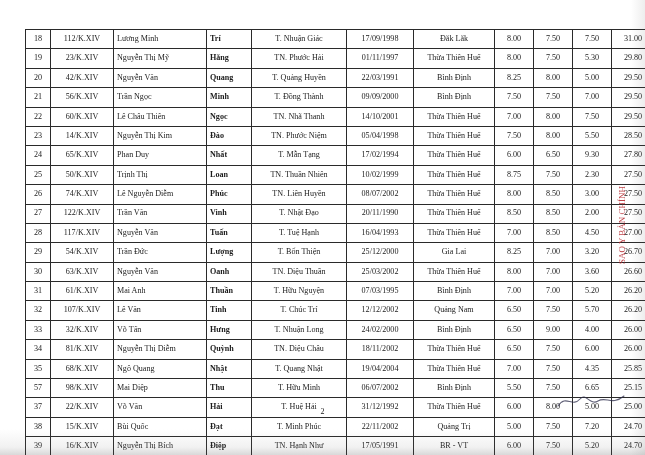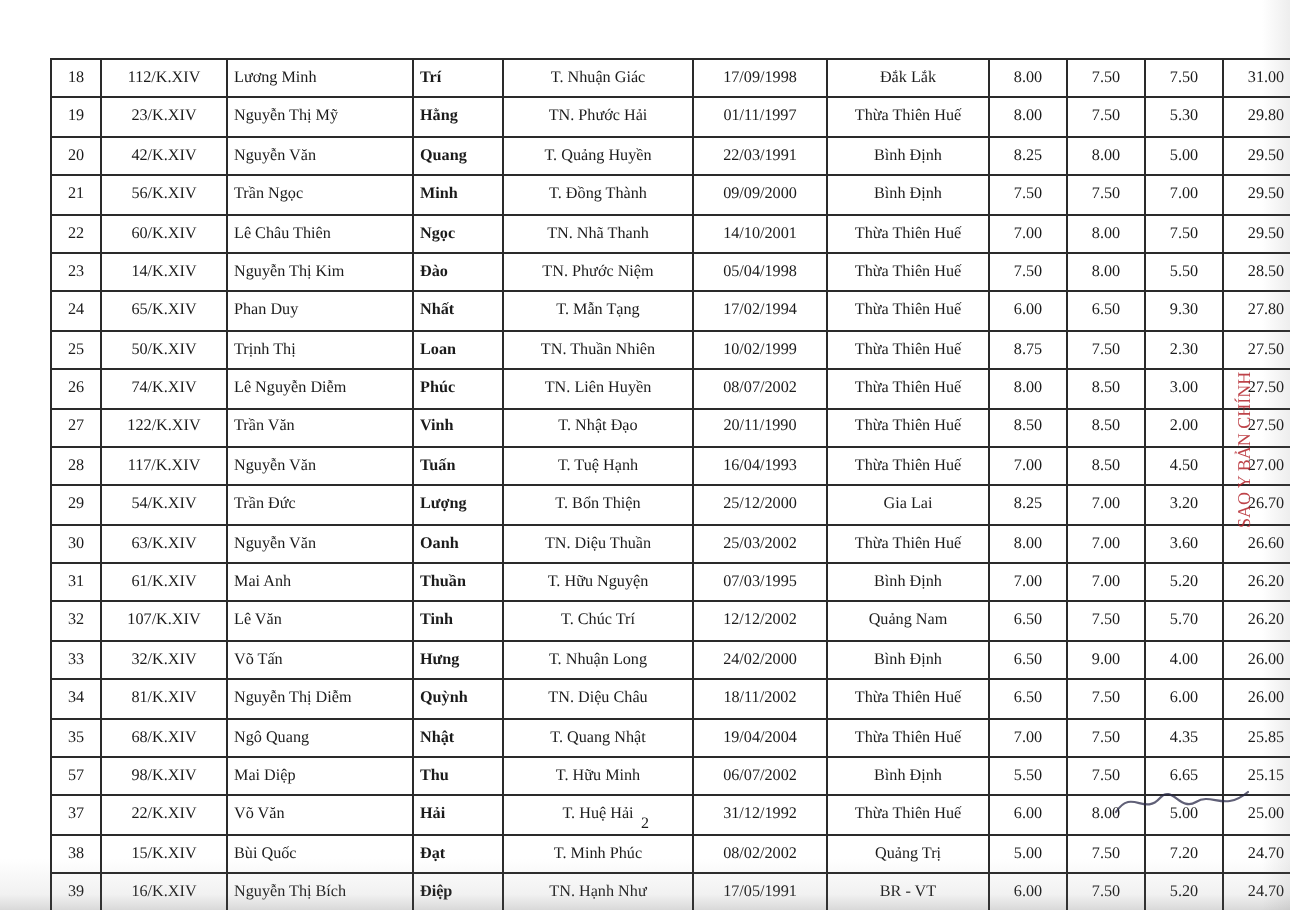--- a/index.html
+++ b/index.html
@@ -369,21 +369,21 @@
             <td class="c-s2">8.00</td>
             <td class="c-s3">5.00</td>
             <td class="c-total">25.00</td>
           </tr>
           <tr>
             <td class="c-no">38</td>
             <td class="c-code">15/K.XIV</td>
             <td class="c-name">Bùi Quốc</td>
             <td class="c-given">Đạt</td>
             <td class="c-birth">T. Minh Phúc</td>
-            <td class="c-dob">08/02/2002</td>
+            <td class="c-dob">22/11/2002</td>
             <td class="c-prov">Quảng Trị</td>
             <td class="c-s1">5.00</td>
             <td class="c-s2">7.50</td>
             <td class="c-s3">7.20</td>
             <td class="c-total">24.70</td>
           </tr>
           <tr>
             <td class="c-no">39</td>
             <td class="c-code">16/K.XIV</td>
             <td class="c-name">Nguyễn Thị Bích</td>

